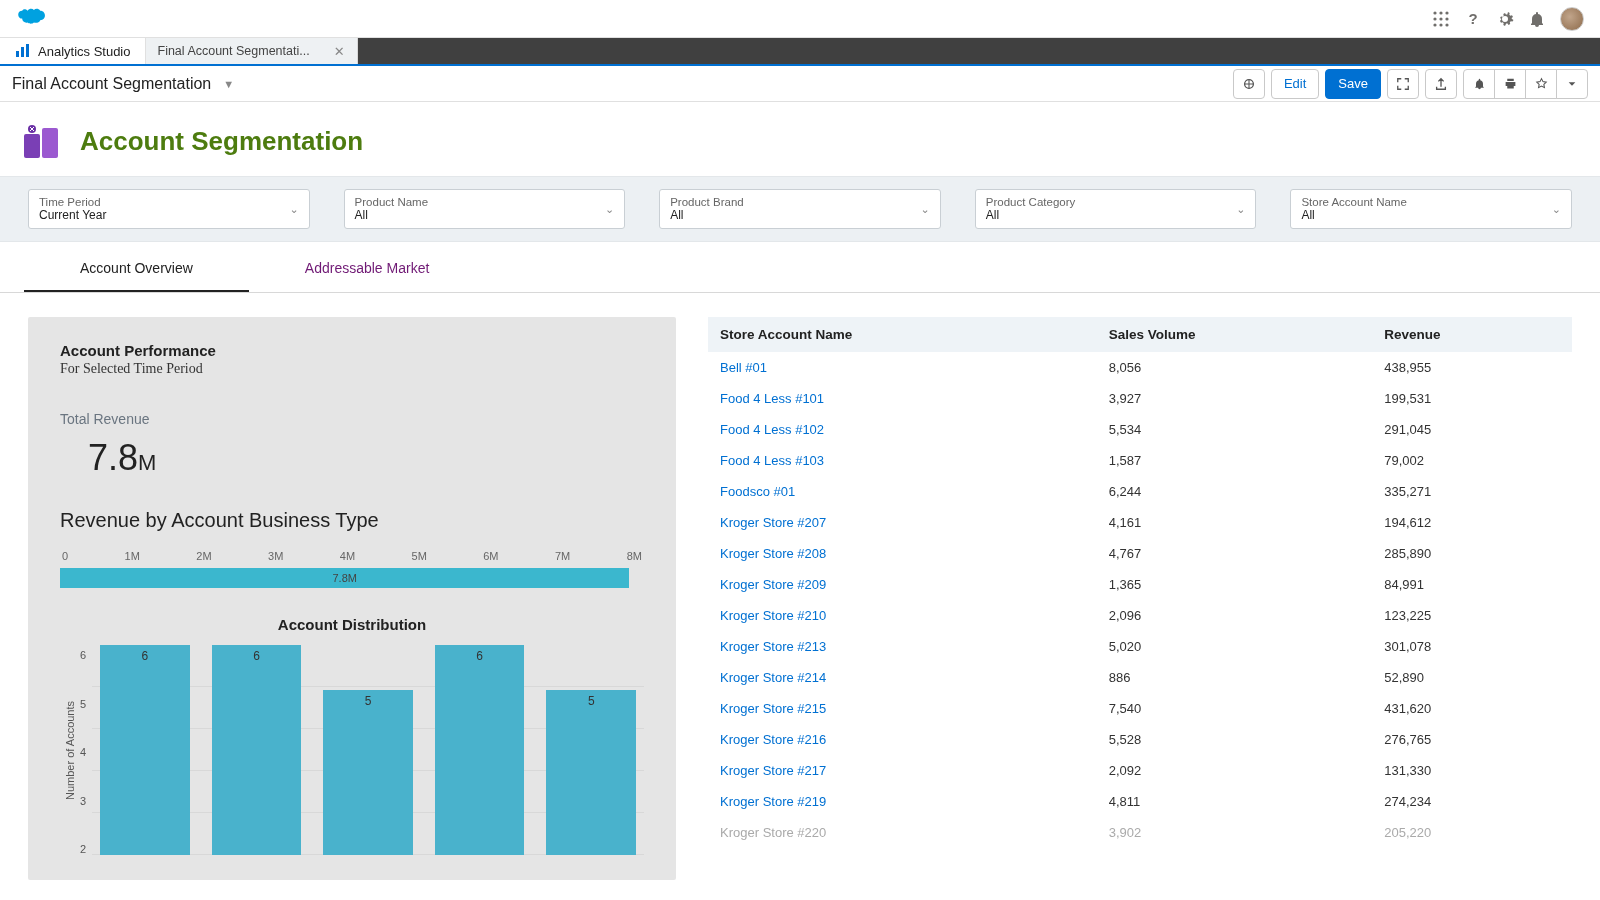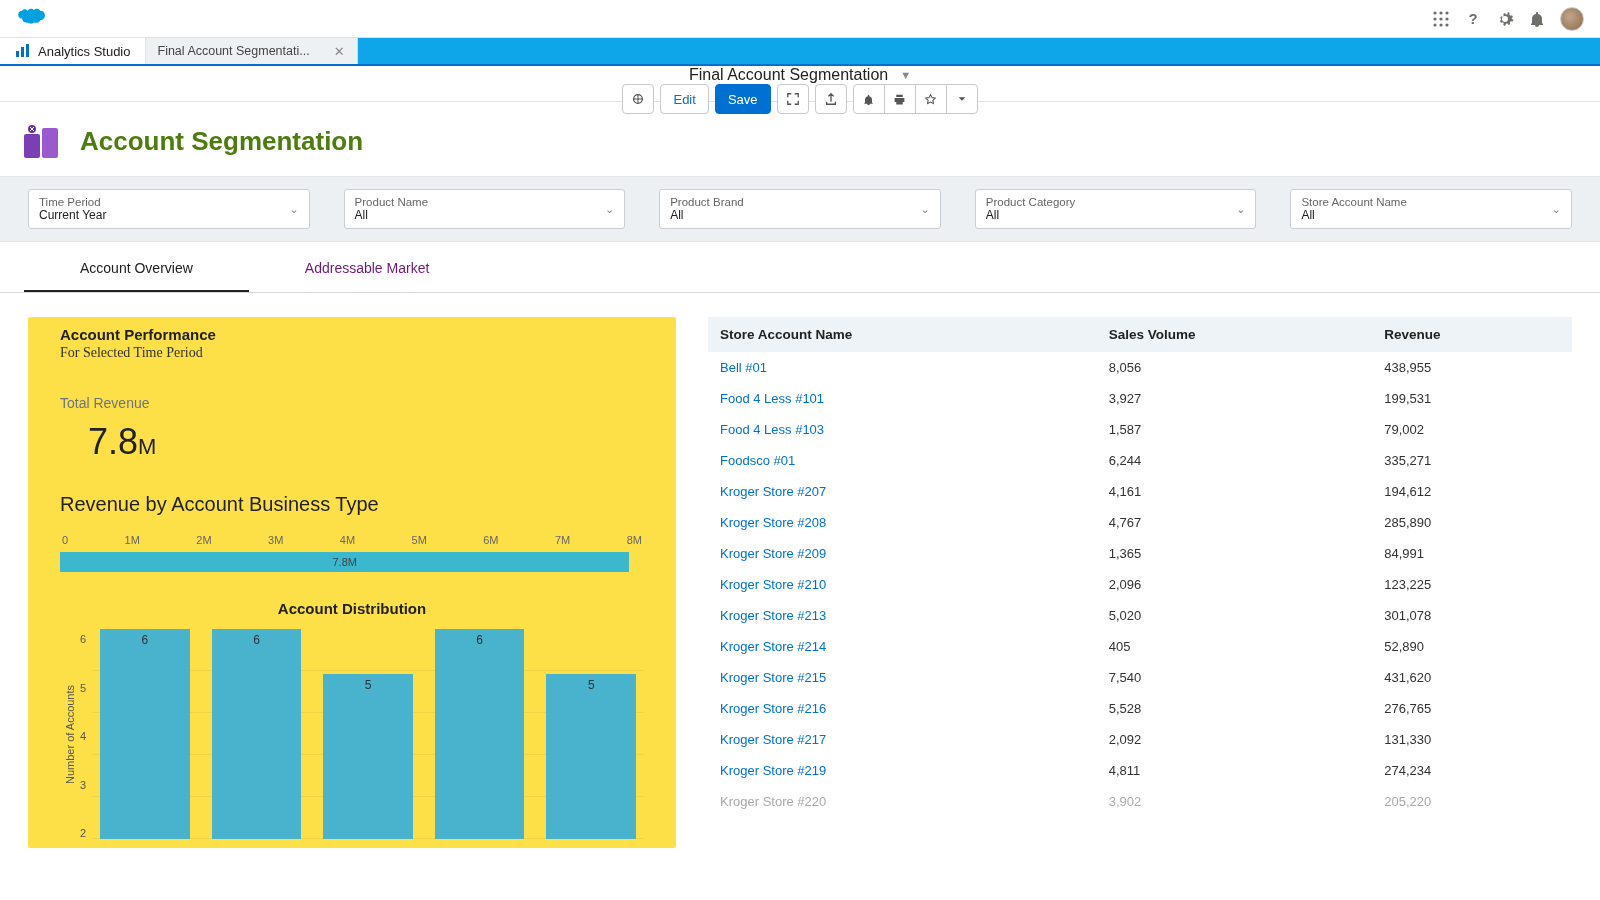--- a/index.html
+++ b/index.html
@@ -4,27 +4,27 @@
 <style>
   * { box-sizing: border-box; margin: 0; padding: 0; }
   body { font-family: -apple-system, BlinkMacSystemFont, "Segoe UI", Arial, sans-serif; font-size: 13px; color: #222; background: #fff; width: 1600px; }
   
   .global-header { height: 38px; border-bottom: 1px solid #e0e0e0; display: flex; align-items: center; justify-content: space-between; padding: 0 8px; }
   .logo-cloud { width: 32px; height: 22px; margin-left: 6px; }
   .header-icons { display: flex; align-items: center; gap: 14px; margin-right: 8px; }
   .header-icons .hicon { width: 18px; height: 18px; color: #706e6b; cursor: pointer; display:flex; align-items:center; justify-content:center; }
   .avatar { width: 24px; height: 24px; border-radius: 50%; background: radial-gradient(circle at 40% 40%, #c1a58b, #8d6a4a); border: 1px solid #ccc; cursor: pointer; }
   
-  .tabs-bar { height: 28px; border-bottom: 2px solid #0070d2; display: flex; align-items: stretch; background: #0ea5e9; }
+  .tabs-bar { height: 28px; border-bottom: 2px solid #0070d2; display: flex; align-items: stretch; background: #404040; }
   .ws-tab { display: flex; align-items: center; gap: 8px; padding: 0 14px; font-size: 13px; color: #222; cursor: pointer; background: #fff; border-right: 1px solid #e0e0e0; }
   .sub-tab { display: flex; align-items: center; gap: 24px; padding: 0 12px; font-size: 12.5px; color: #444; background: #eef1f3; border-right: 1px solid #d8d8d8; cursor: pointer; }
   .sub-tab .close { font-size: 13px; color: #888; }
   .chart-ico { width: 16px; height: 16px; }
   
-  .action-bar { height: 36px; display: flex; align-items: center; justify-content: space-between; padding: 0 12px; border-bottom: 1px solid #e0e0e0; flex-direction: column; }
+  .action-bar { height: 36px; display: flex; align-items: center; justify-content: space-between; padding: 0 12px; border-bottom: 1px solid #e0e0e0; }
   .page-name { display: flex; align-items: center; gap: 12px; font-size: 16px; font-weight: 400; color: #222; }
   .page-name .dd { color: #888; font-size: 11px; }
   .action-buttons { display: flex; align-items: center; gap: 6px; }
   .btn { height: 30px; border: 1px solid #c9c9c9; background: #fff; border-radius: 4px; padding: 0 12px; font-size: 13px; color: #0070d2; cursor: pointer; display:flex; align-items:center; justify-content:center; }
   .btn.icon-only { width: 32px; padding: 0; color: #555; }
   .btn.primary { background: #0070d2; color: #fff; border-color: #0070d2; }
   .btn-group { display: flex; }
   .btn-group .btn { border-radius: 0; margin-left: -1px; }
   .btn-group .btn:first-child { border-radius: 4px 0 0 4px; margin-left: 0; }
   .btn-group .btn:last-child { border-radius: 0 4px 4px 0; }
@@ -37,21 +37,21 @@
   .filter-box { flex: 1; max-width: 290px; border: 1px solid #c9cfd4; background: #fff; border-radius: 3px; padding: 6px 10px; display: flex; justify-content: space-between; align-items: center; cursor: pointer; }
   .filter-box .lbl { font-size: 11.5px; color: #666; }
   .filter-box .val { font-size: 12px; color: #222; }
   .filter-box .chev { color: #888; font-size: 11px; }
   
   .content-tabs { display: flex; border-bottom: 1px solid #d8d8d8; padding: 0 24px; margin-top: 4px; }
   .ctab { padding: 14px 56px; font-size: 14px; color: #701a75; cursor: pointer; border-bottom: 2px solid transparent; }
   .ctab.active { color: #222; border-bottom: 2px solid #222; }
   
   .main-area { display: flex; gap: 32px; padding: 24px 28px 0; align-items: flex-start; }
-  .left-panel { width: 648px; background: #fde047; border-radius: 2px; padding: 9px 32px; }
+  .left-panel { width: 648px; background: #e5e5e5; border-radius: 2px; padding: 25px 32px; }
   .ap-title { font-size: 15px; font-weight: 700; color: #222; }
   .ap-sub { font-size: 14px; color: #333; margin-top: 2px; font-family: Liberation Serif, serif; }
   .tr-label { font-size: 14px; color: #6a7580; margin-top: 34px; }
   .tr-value { font-size: 36px; color: #222; margin-top: 10px; margin-left: 28px; }
   .tr-value .m { font-size: 22px; }
   .rbabt { font-size: 20px; color: #222; margin-top: 30px; }
   
   .hbar-chart { margin-top: 18px; }
   .hbar-axis { display: flex; justify-content: space-between; font-size: 11px; color: #666; padding: 0 2px; }
   .hbar-track { margin-top: 6px; height: 20px; position: relative; background: transparent; }
@@ -314,20 +314,25 @@
             <td class="linkc">Bell #01</td>
             <td>8,056</td>
             <td>438,955</td>
           </tr>
           <tr>
             <td class="linkc">Food 4 Less #101</td>
             <td>3,927</td>
             <td>199,531</td>
           </tr>
           <tr>
+            <td class="linkc">Food 4 Less #102</td>
+            <td>5,534</td>
+            <td>291,045</td>
+          </tr>
+          <tr>
             <td class="linkc">Food 4 Less #103</td>
             <td>1,587</td>
             <td>79,002</td>
           </tr>
           <tr>
             <td class="linkc">Foodsco #01</td>
             <td>6,244</td>
             <td>335,271</td>
           </tr>
           <tr>
@@ -350,21 +355,21 @@
             <td>2,096</td>
             <td>123,225</td>
           </tr>
           <tr>
             <td class="linkc">Kroger Store #213</td>
             <td>5,020</td>
             <td>301,078</td>
           </tr>
           <tr>
             <td class="linkc">Kroger Store #214</td>
-            <td>405</td>
+            <td>886</td>
             <td>52,890</td>
           </tr>
           <tr>
             <td class="linkc">Kroger Store #215</td>
             <td>7,540</td>
             <td>431,620</td>
           </tr>
           <tr>
             <td class="linkc">Kroger Store #216</td>
             <td>5,528</td>

